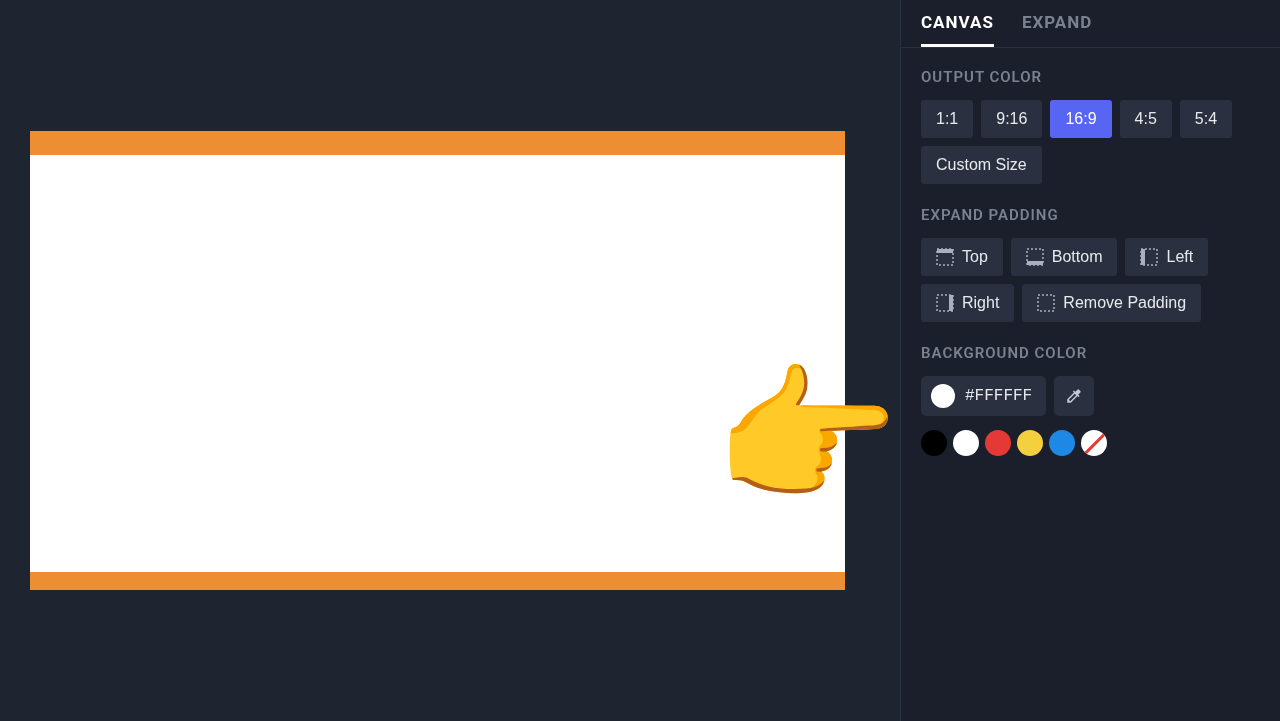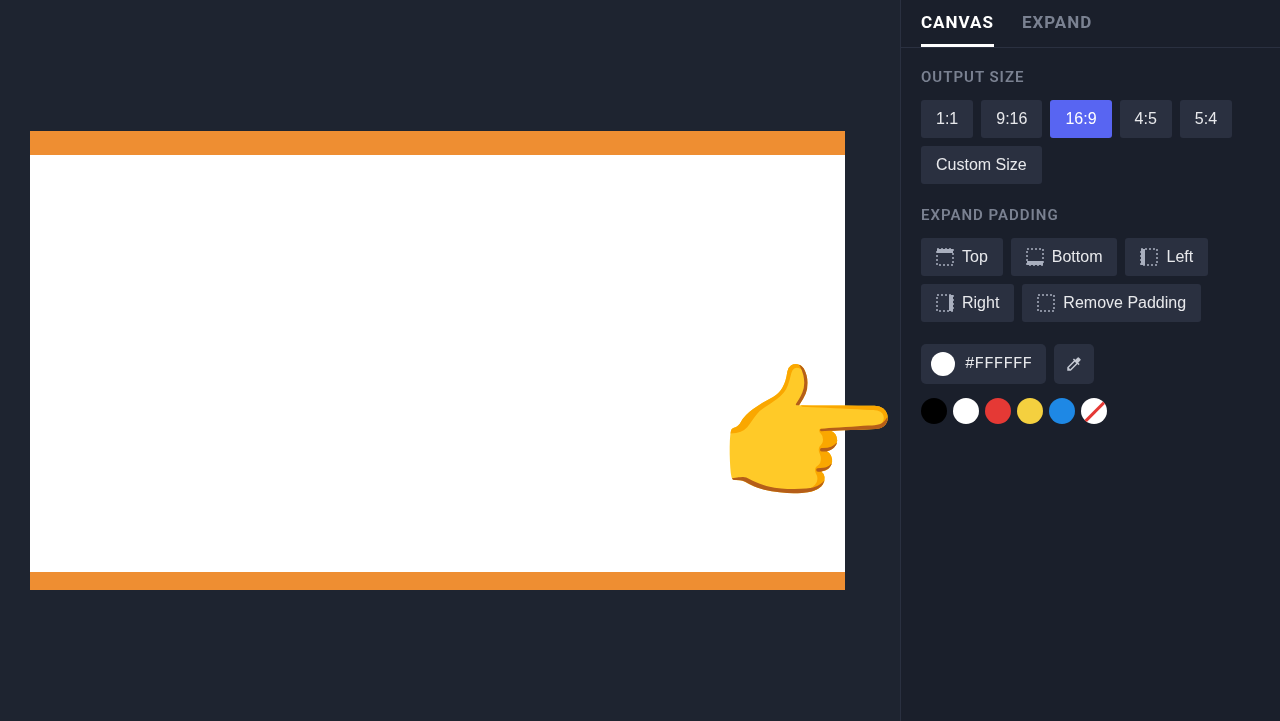--- a/index.html
+++ b/index.html
@@ -183,21 +183,21 @@
 </div>
 
 <aside class="side-panel">
   <div class="tabs">
     <div class="tab active">CANVAS</div>
     <div class="tab">EXPAND</div>
   </div>
 
   <div class="panel-body">
 
-    <div class="section-label">OUTPUT SIZE</div>
+    <div class="section-label">OUTPUT COLOR</div>
     <div class="btn-row">
       <button class="chip-btn">1:1</button>
       <button class="chip-btn">9:16</button>
       <button class="chip-btn selected">16:9</button>
       <button class="chip-btn">4:5</button>
       <button class="chip-btn">5:4</button>
       <button class="chip-btn">Custom Size</button>
     </div>
 
     <div class="section-label">EXPAND PADDING</div>
@@ -231,20 +231,21 @@
         <span>Right</span>
       </button>
       <button class="chip-btn">
         <svg class="pad-icon" viewBox="0 0 18 18">
             <rect x="1" y="1" width="16" height="16" fill="none" stroke="#a9afbe" stroke-width="1.5" stroke-dasharray="2 2"></rect>
           </svg>
         <span>Remove Padding</span>
       </button>
     </div>
 
+    <div class="section-label">BACKGROUND COLOR</div>
     <div class="color-row">
       <div class="color-chip">
         <span class="color-circle"></span>
         <span class="color-text">#FFFFFF</span>
       </div>
       <button class="eyedropper-btn">
         <svg width="18" height="18" viewBox="0 0 24 24">
           <path d="M20.71 5.63l-2.34-2.34a1 1 0 0 0-1.41 0l-3.12 3.12-1.93-1.91-1.41 1.41 1.42 1.42L3 16.25V21h4.75l8.92-8.92 1.42 1.42 1.41-1.41-1.92-1.92 3.12-3.12a1 1 0 0 0 .01-1.42zM6.92 19L5 17.08l8.06-8.06 1.92 1.92L6.92 19z" fill="#c4c8d2"></path>
         </svg>
       </button>

